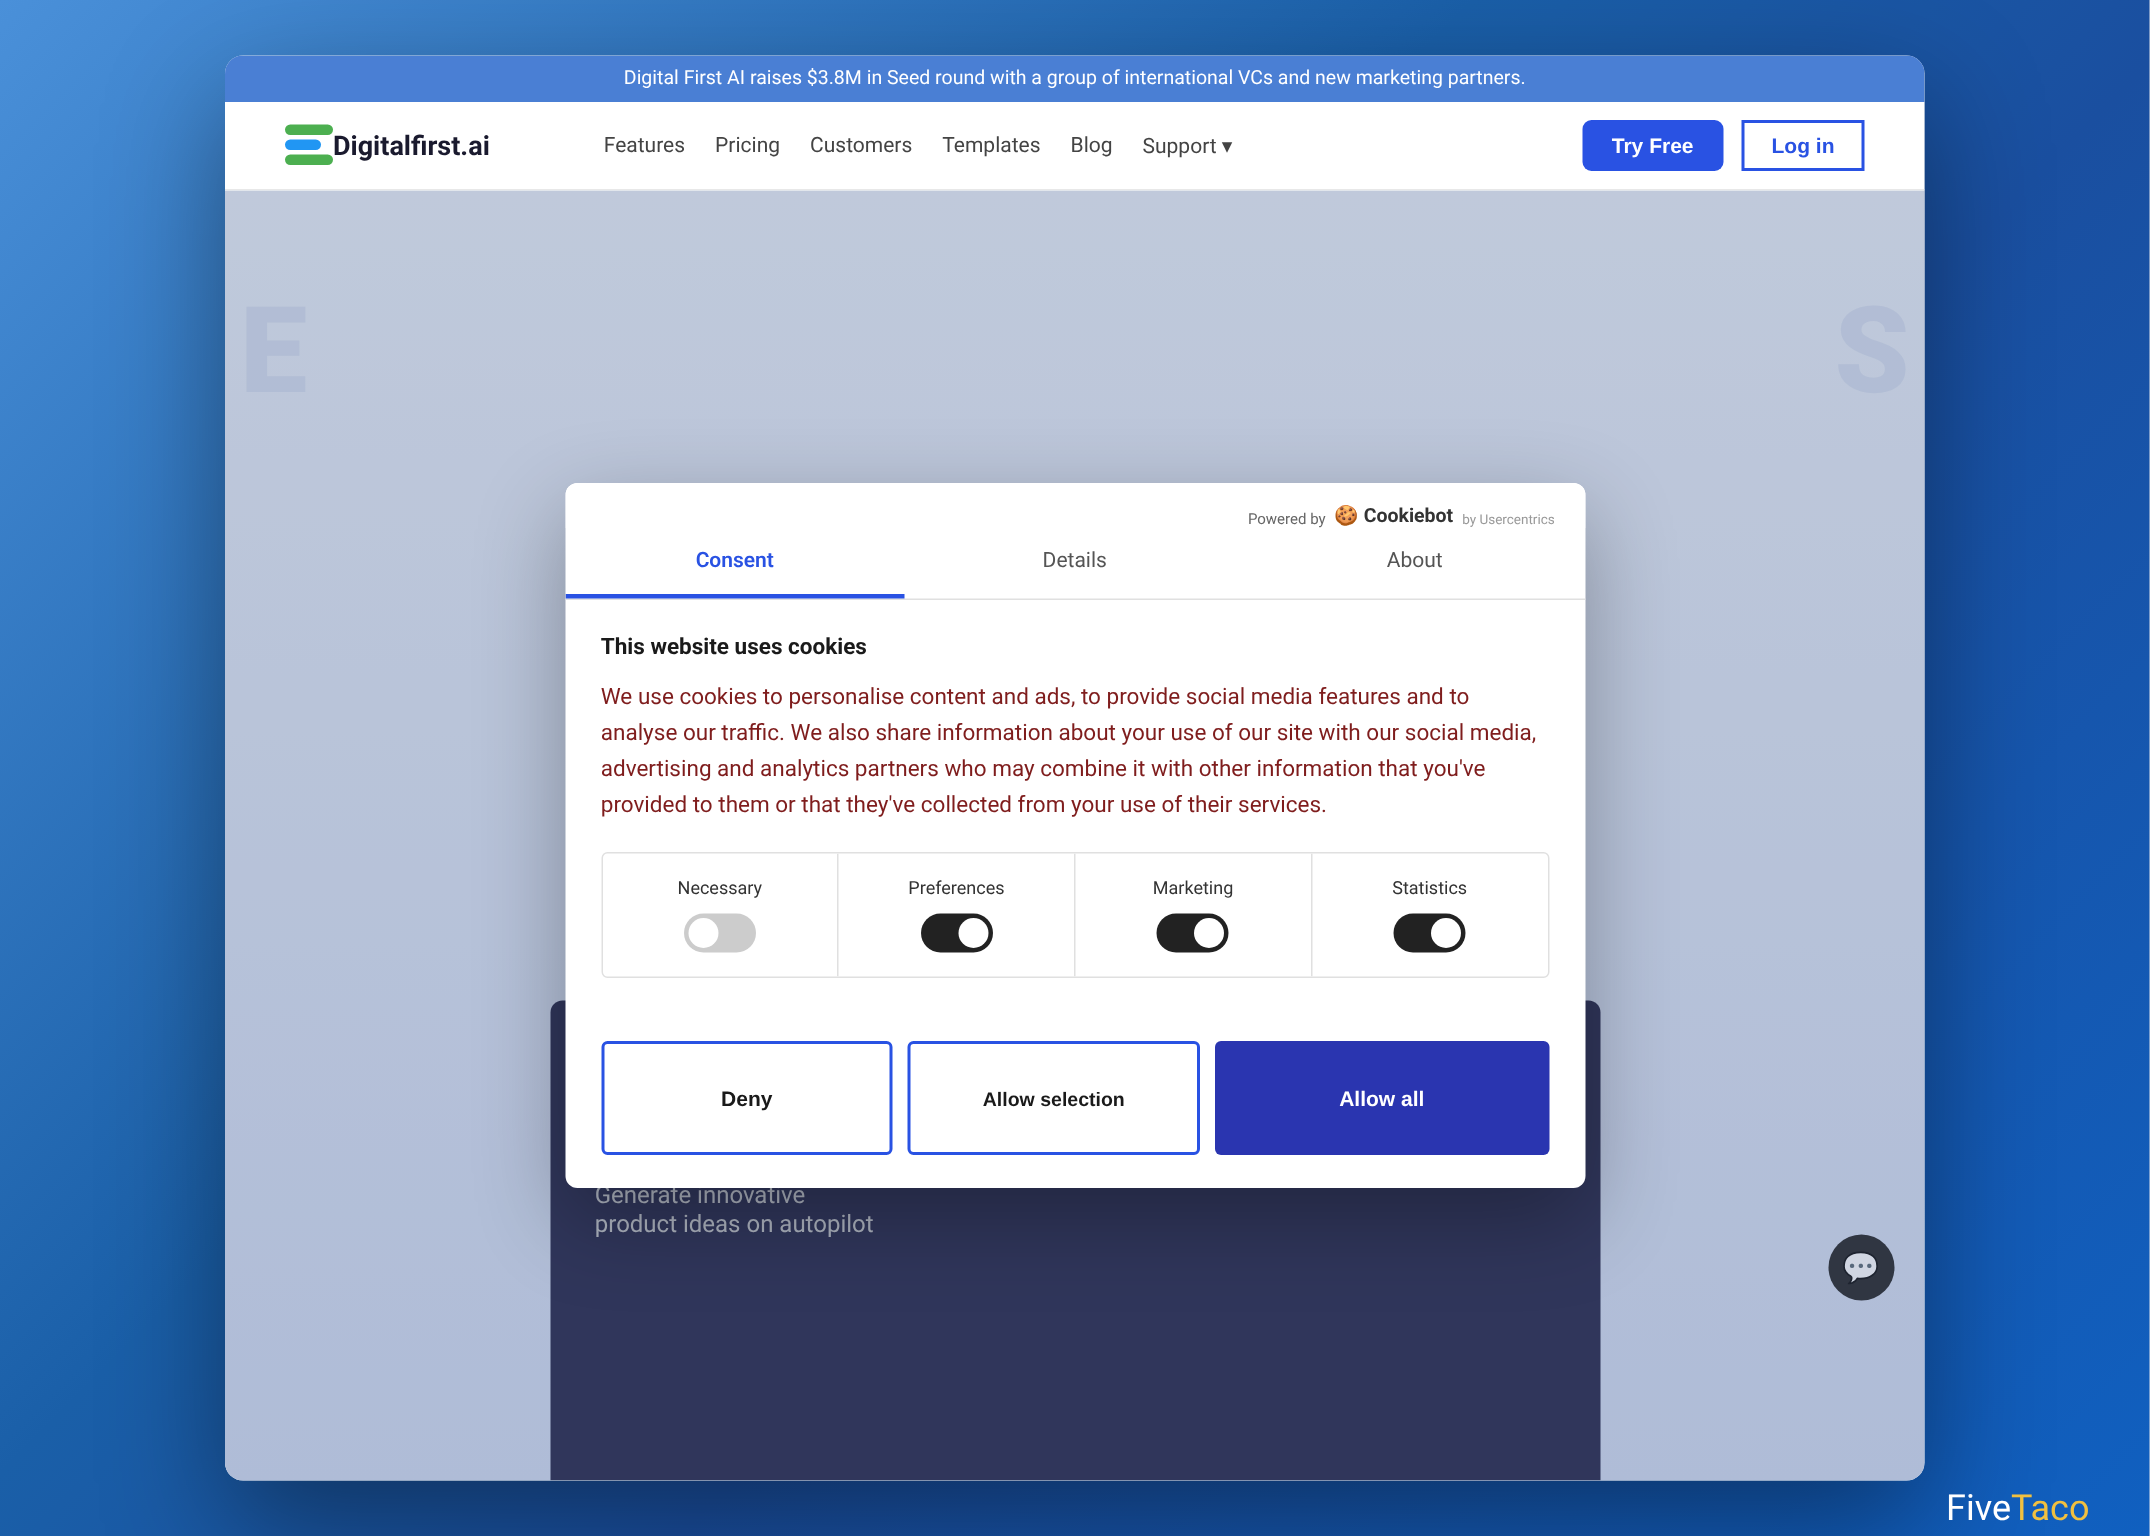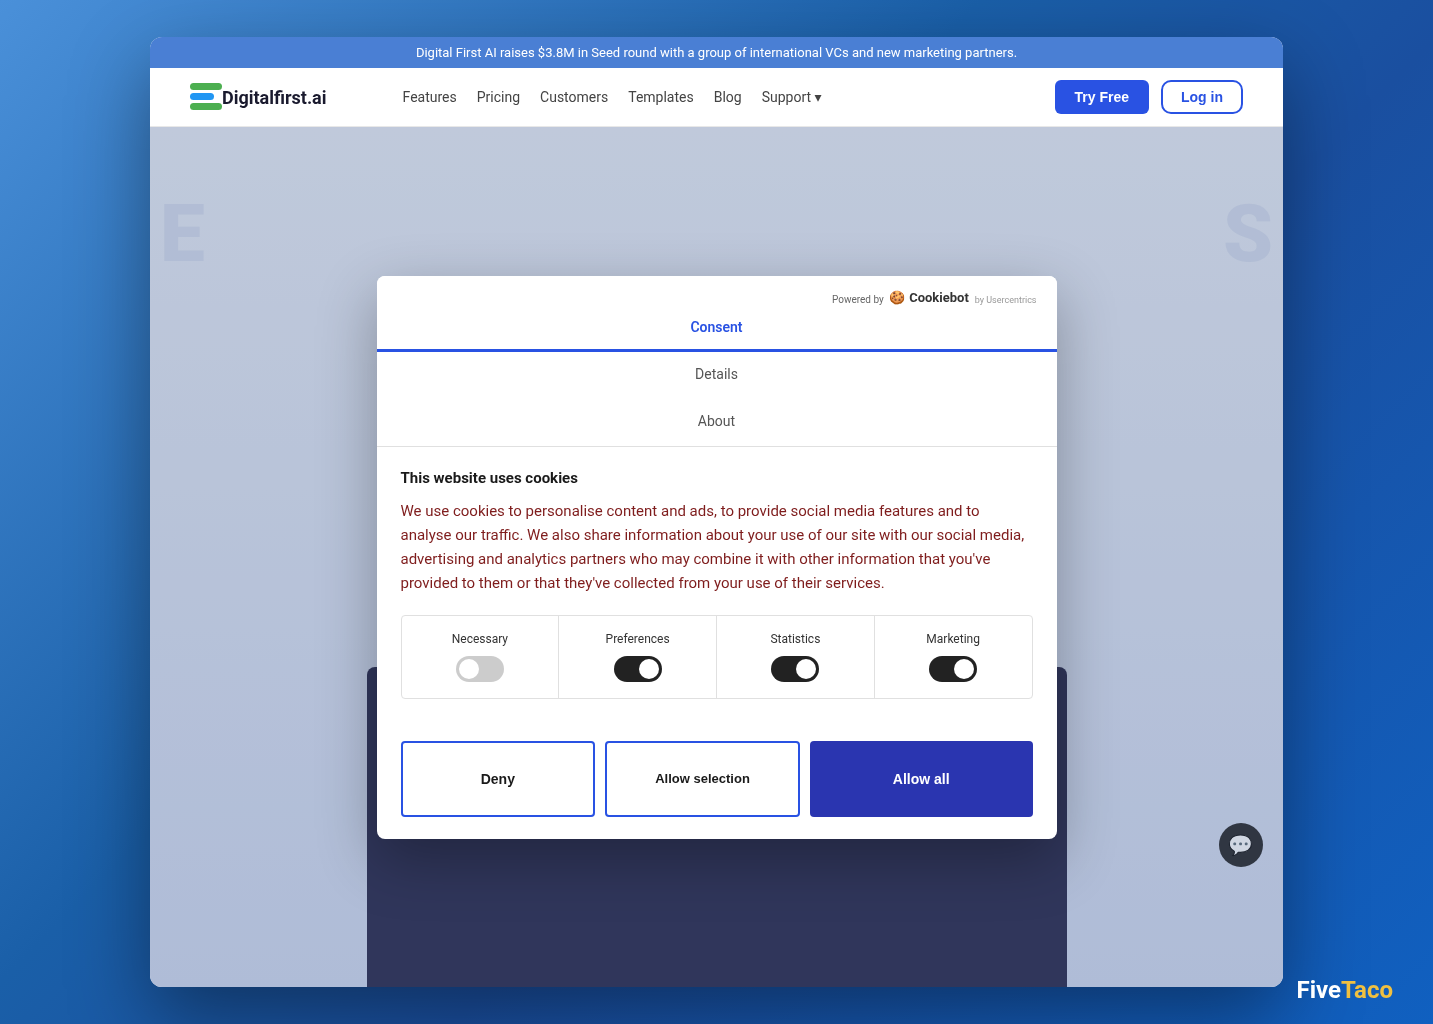--- a/index.html
+++ b/index.html
@@ -104,21 +104,21 @@
       border-radius: 6px;
       font-size: 14px;
       font-weight: 600;
       cursor: pointer;
     }
     .btn-login {
       background: white;
       color: #2952e3;
       border: 2px solid #2952e3;
       padding: 7px 18px;
-      border-radius: 10px;
+      border-radius: 0;
       font-size: 14px;
       font-weight: 600;
       cursor: pointer;
     }
 
     
     .main-content {
       flex: 1;
       position: relative;
       overflow: hidden;
@@ -232,21 +232,20 @@
       font-weight: 700;
       color: #333;
     }
 
     
     .cookie-tabs {
       display: flex;
       border-bottom: 1px solid #e0e0e0;
       margin: 0;
       padding: 0 0;
-      flex-direction: column;
     }
     .cookie-tab {
       flex: 1;
       text-align: center;
       padding: 14px;
       font-size: 14px;
       cursor: pointer;
       color: #555;
       border-bottom: 3px solid transparent;
       font-weight: 400;
@@ -366,24 +365,24 @@
       border: none;
       border-radius: 4px;
       font-size: 14px;
       font-weight: 700;
       cursor: pointer;
     }
 
     
     .fivetaco-brand {
       position: absolute;
-      bottom: 20px;
+      bottom: 5px;
       right: 40px;
       font-size: 24px;
-      font-weight: 700;
+      font-weight: 400;
       color: white;
       z-index: 200;
       text-align: right;
     }
     .fivetaco-brand span.five { color: white; }
     .fivetaco-brand span.taco { color: #f0c040; }
   </style>
 </head>
 <body>
 
@@ -474,28 +473,28 @@
             </div>
 
             <div class="cookie-toggle-item">
               <span class="toggle-label">Preferences</span>
               <div class="toggle-switch on">
                 <div class="toggle-knob"></div>
               </div>
             </div>
 
             <div class="cookie-toggle-item">
-              <span class="toggle-label">Statistics</span>
+              <span class="toggle-label">Marketing</span>
               <div class="toggle-switch on">
                 <div class="toggle-knob"></div>
               </div>
             </div>
 
             <div class="cookie-toggle-item">
-              <span class="toggle-label">Marketing</span>
+              <span class="toggle-label">Statistics</span>
               <div class="toggle-switch on">
                 <div class="toggle-knob"></div>
               </div>
             </div>
           </div>
         </div>
 
         <div class="cookie-actions">
           <button class="btn-deny">Deny</button>
           <button class="btn-allow-selection">Allow selection</button>

